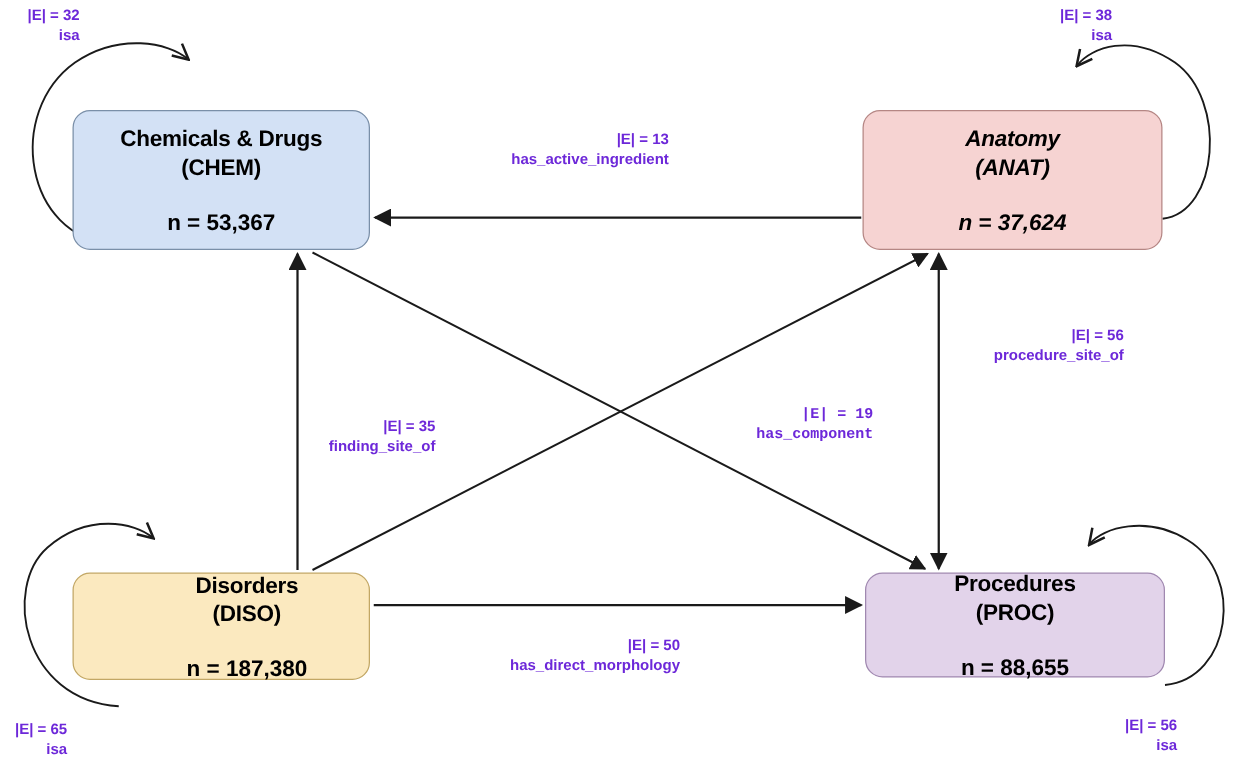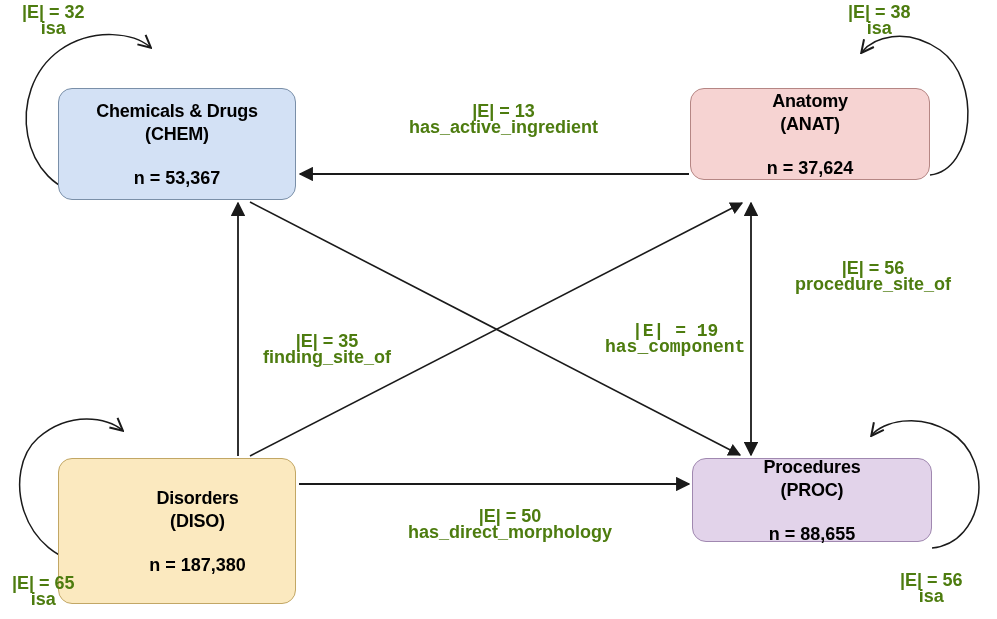--- a/index.html
+++ b/index.html
@@ -43,25 +43,25 @@
     line-height: 23px;
     letter-spacing: -0.2px;
   }
   .node .count {
     font-size: 18px;
     line-height: 21px;
     margin-top: 22px;
   }
   .edge-label {
     position: absolute;
-    font-size: 18px;
+    font-size: 12px;
     font-weight: bold;
     line-height: 16px;
-    color: #4d7c0f;
-    text-align: center;
+    color: #6d28d9;
+    text-align: right;
     white-space: nowrap;
     z-index: 6;
   }
   .edge-label .cnt { display: block; }
   .edge-label .rel { display: block; }
 </style>
 </head>
 <body>
 
 <div id="canvas">
@@ -98,29 +98,29 @@
   </svg>
 
   <div class="node" style="left:58px; top:88px; width:238px; height:112px; background:#d3e1f5; border-color:#7a8fa8;">
     <div class="title">
       <span>Chemicals &amp; Drugs</span><br>
       <span>(CHEM)</span>
     </div>
     <div class="count">n = 53,367</div>
   </div>
 
-  <div class="node" style="left:690px; top:88px; width:240px; height:92px; background:#f6d3d2; border-color:#b58684;">
+  <div class="node" style="left:690px; top:88px; width:240px; height:112px; background:#f6d3d2; border-color:#b58684;font-style:italic;">
     <div class="title">
       <span>Anatomy</span><br>
       <span>(ANAT)</span>
     </div>
     <div class="count">n = 37,624</div>
   </div>
 
-  <div class="node" style="left:58px; top:458px; width:238px; height:146px; background:#fbe9bf; border-color:#c2a765;padding-left:41px;">
+  <div class="node" style="left:58px; top:458px; width:238px; height:86px; background:#fbe9bf; border-color:#c2a765;padding-left:41px;">
     <div class="title">
       <span>Disorders</span><br>
       <span>(DISO)</span>
     </div>
     <div class="count">n = 187,380</div>
   </div>
 
   <div class="node" style="left:692px; top:458px; width:240px; height:84px; background:#e2d3ea; border-color:#a088b0;">
     <div class="title">
       <span>Procedures</span><br>

